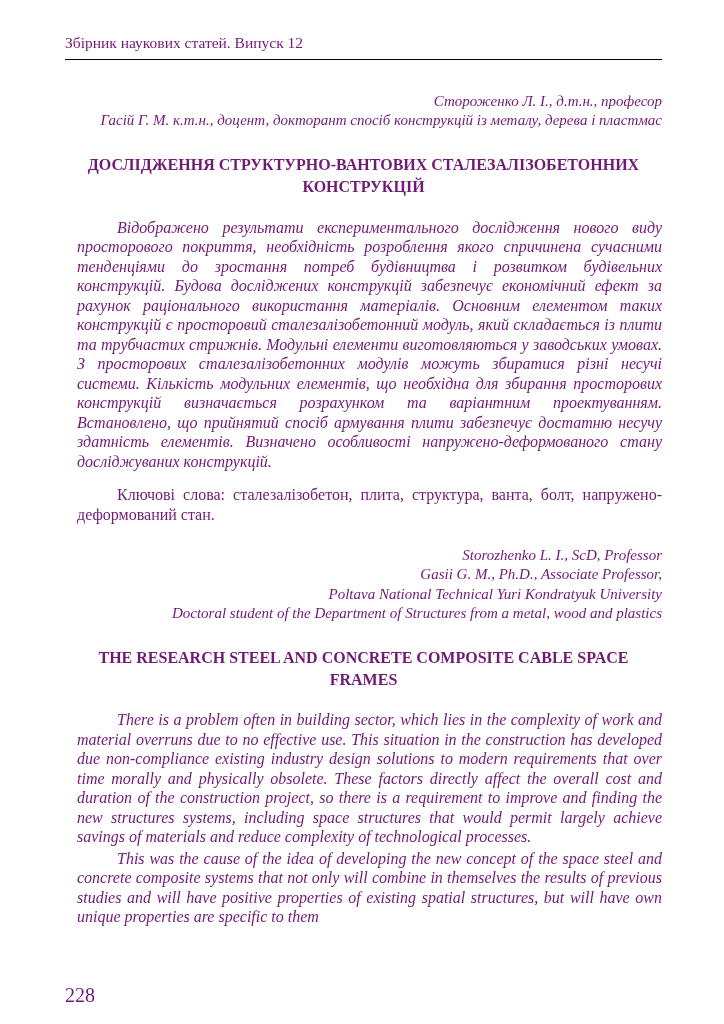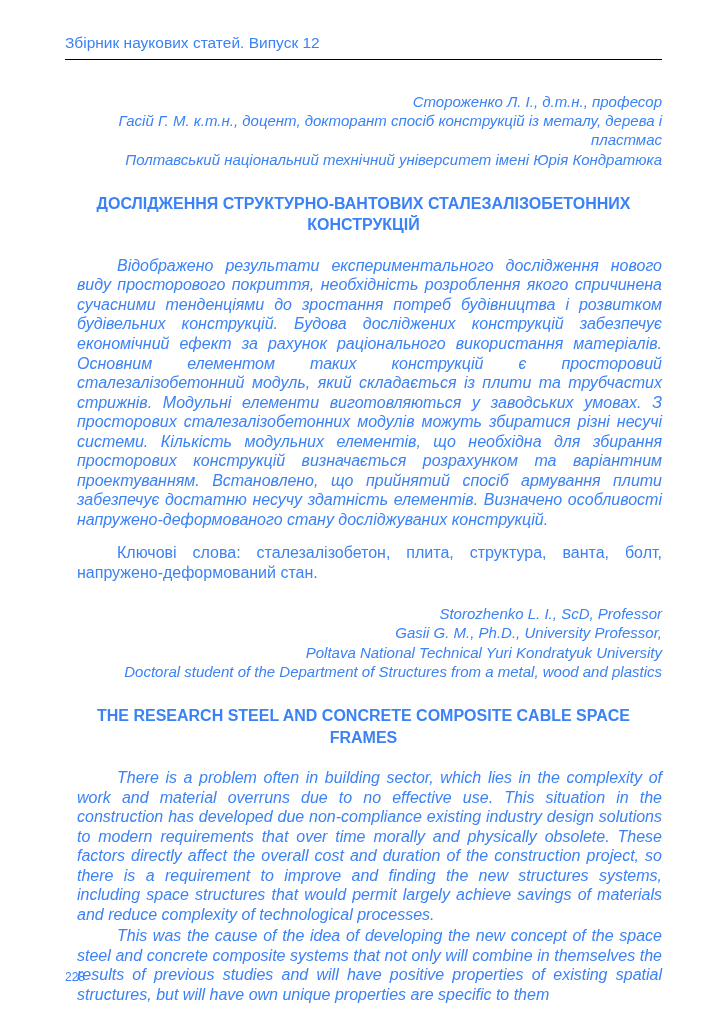--- a/index.html
+++ b/index.html
@@ -5,22 +5,22 @@
   html, body {
     margin: 0;
     padding: 0;
     background: #ffffff;
   }
   .page {
     position: relative;
     width: 724px;
     height: 1024px;
     background: #ffffff;
-    color: #3b82f6;
-    font-family: Liberation Sans, sans-serif;
+    color: #701a75;
+    font-family: Liberation Serif, serif;
     box-sizing: border-box;
     padding: 34px 62px 30px 65px;
     overflow: hidden;
   }
   .journal-header {
     font-size: 15.5px;
     padding-bottom: 7px;
     border-bottom: 1.5px solid #000;
     margin-bottom: 32px;
   }
@@ -50,47 +50,46 @@
     text-indent: 40px;
     margin: 0 0 0 12px;
   }
   .italic { font-style: italic; }
   .abstract { margin-bottom: 14px; }
   .keywords { margin-bottom: 22px; }
   .en-par { margin-bottom: 2px; }
   .page-number {
     position: absolute;
     left: 65px;
-    bottom: 40px;
-    font-size: 12px;
+    bottom: 17px;
+    font-size: 20px;
   }
 </style>
 </head>
 <body>
 
 <div class="page">
 
   <div class="journal-header">Збірник наукових статей. Випуск 12</div>
 
 
   <div class="authors-block">
     <div>Стороженко Л. І., д.т.н., професор</div>
     <div>Гасій Г. М. к.т.н., доцент, докторант спосіб конструкцій із металу, дерева і пластмас</div>
-    <div>Полтавський національний технічний університет імені Юрія Кондратюка</div>
   </div>
 
   <div class="paper-title">ДОСЛІДЖЕННЯ СТРУКТУРНО-ВАНТОВИХ СТАЛЕЗАЛІЗОБЕТОННИХ КОНСТРУКЦІЙ</div>
 
   <p class="body-par italic abstract">Відображено результати експериментального дослідження нового виду просторового покриття, необхідність розроблення якого спричинена сучасними тенденціями до зростання потреб будівництва і розвитком будівельних конструкцій. Будова досліджених конструкцій забезпечує економічний ефект за рахунок раціонального використання матеріалів. Основним елементом таких конструкцій є просторовий сталезалізобетонний модуль, який складається із плити та трубчастих стрижнів. Модульні елементи виготовляються у заводських умовах. З просторових сталезалізобетонних модулів можуть збиратися різні несучі системи. Кількість модульних елементів, що необхідна для збирання просторових конструкцій визначається розрахунком та варіантним проектуванням. Встановлено, що прийнятий спосіб армування плити забезпечує достатню несучу здатність елементів. Визначено особливості напружено-деформованого стану досліджуваних конструкцій.</p>
 
   <p class="body-par keywords">Ключові слова: сталезалізобетон, плита, структура, ванта, болт, напружено-деформований стан.</p>
 
   <div class="authors-block">
     <div>Storozhenko L. I., ScD, Professor</div>
-    <div>Gasii G. M., Ph.D., University Professor,</div>
+    <div>Gasii G. M., Ph.D., Associate Professor,</div>
     <div>Poltava National Technical Yuri Kondratyuk University</div>
     <div>Doctoral student of the Department of Structures from a metal, wood and plastics</div>
   </div>
 
   <div class="paper-title">THE RESEARCH STEEL AND CONCRETE COMPOSITE CABLE SPACE FRAMES</div>
 
   <p class="body-par italic en-par">There is a problem often in building sector, which lies in the complexity of work and material overruns due to no effective use. This situation in the construction has developed due non-compliance existing industry design solutions to modern requirements that over time morally and physically obsolete. These factors directly affect the overall cost and duration of the construction project, so there is a requirement to improve and finding the new structures systems, including space structures that would permit largely achieve savings of materials and reduce complexity of technological processes.</p>
 
   <p class="body-par italic en-par">This was the cause of the idea of developing the new concept of the space steel and concrete composite systems that not only will combine in themselves the results of previous studies and will have positive properties of existing spatial structures, but will have own unique properties are specific to them</p>
 

